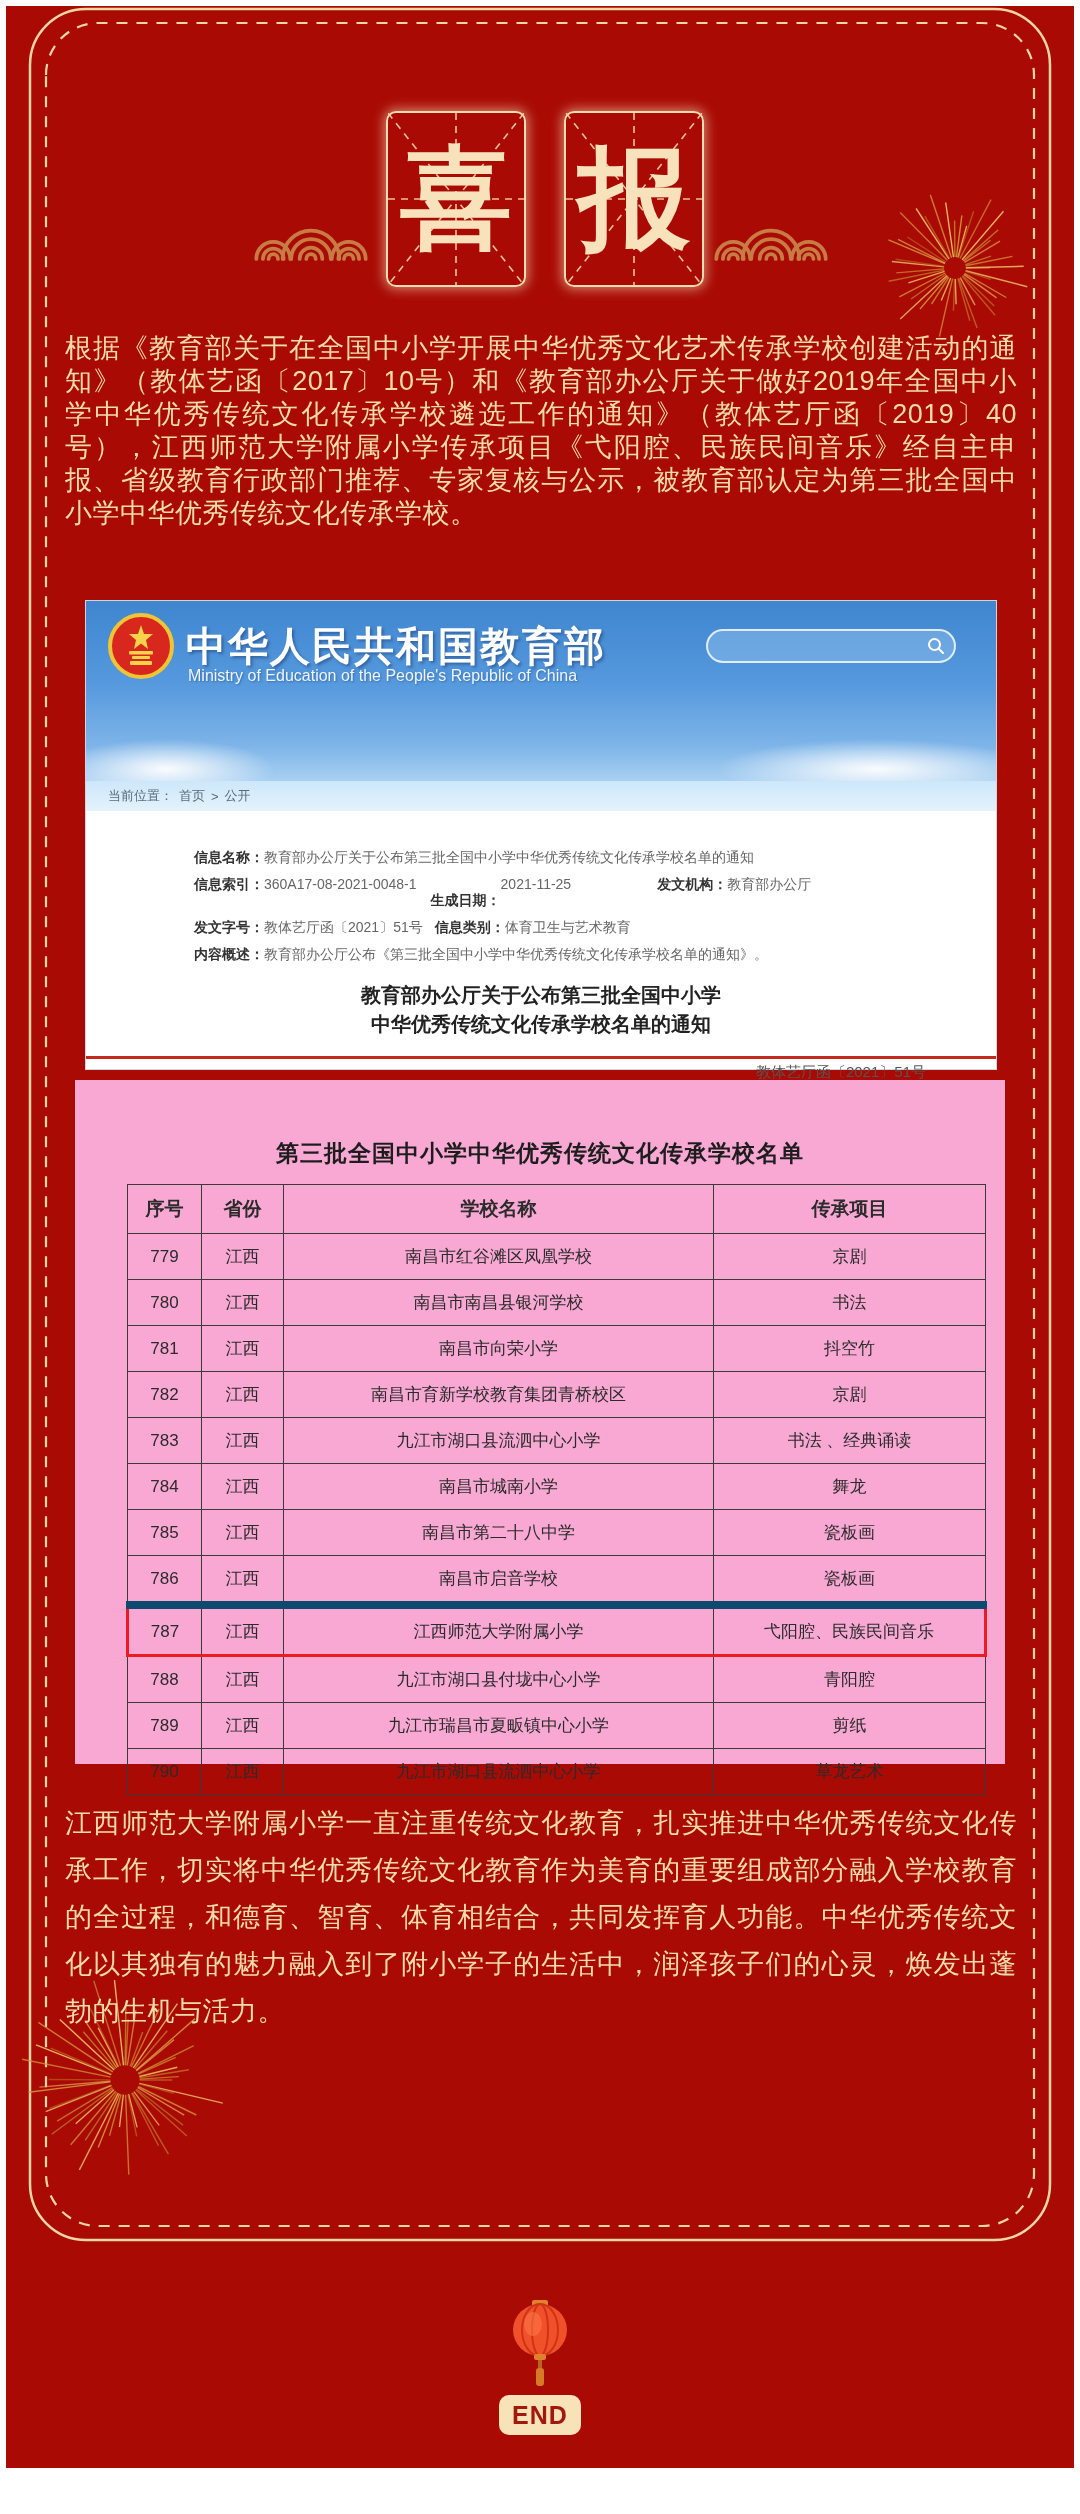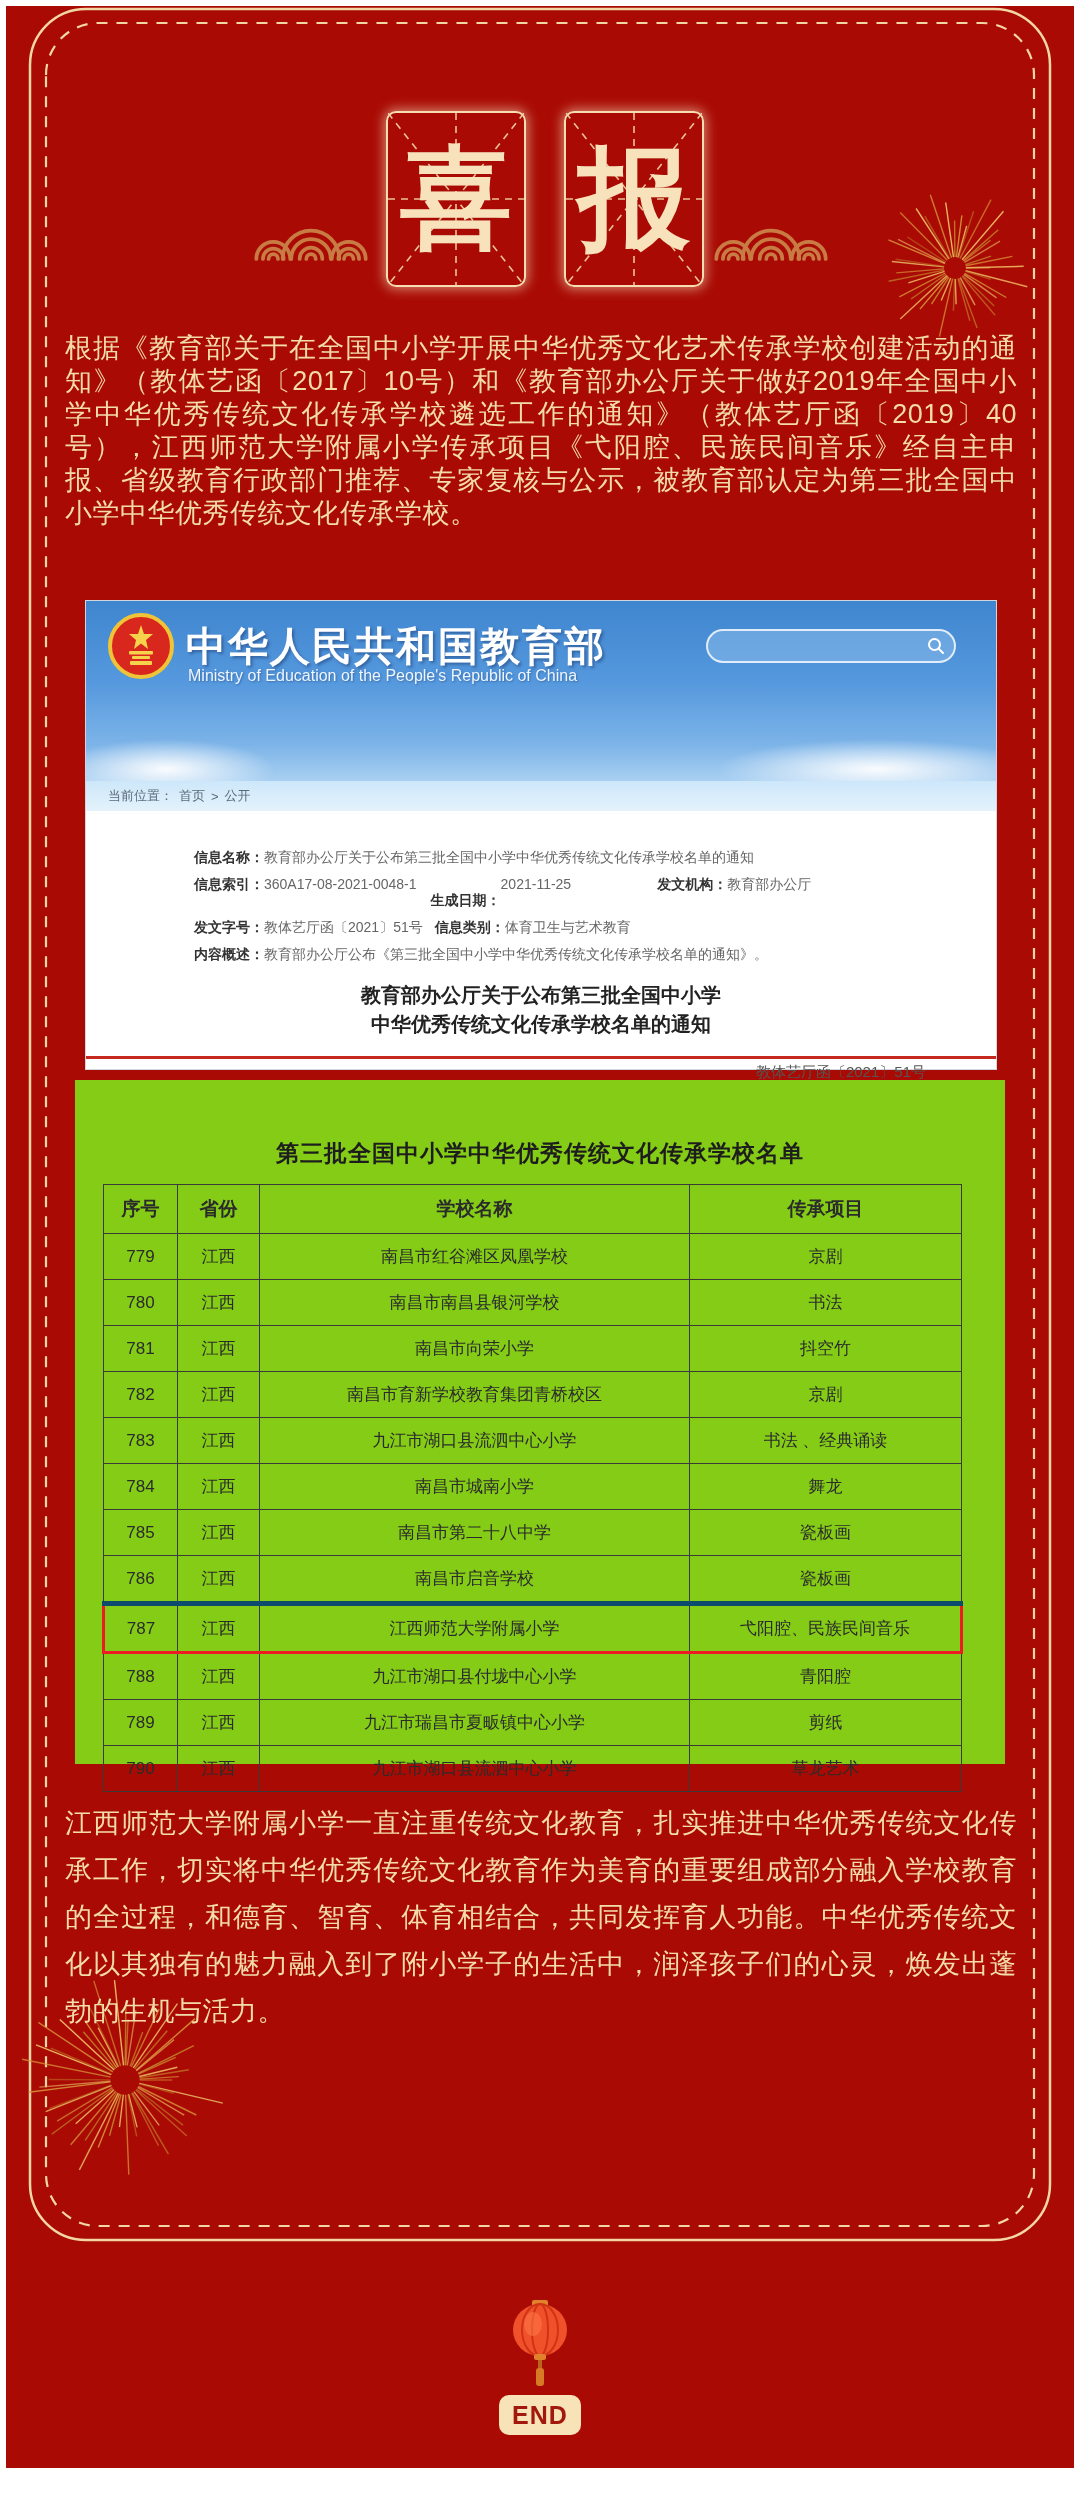--- a/index.html
+++ b/index.html
@@ -42,29 +42,29 @@
   .info{position:absolute;left:108px;top:38px;font-size:14px;color:#666;width:740px;}
   .info .row{display:flex;margin-bottom:9px;white-space:nowrap;}
   .info b{color:#333;font-weight:bold;}
   .info .sp1{margin-left:14px;margin-top:16px;} .info .sp2{margin-left:86px;} .info .sp3{margin-left:12px;}
   .doc-title{position:absolute;left:0;top:170px;width:100%;text-align:center;font-size:20px;font-weight:bold;
        color:#222;line-height:29px;}
   .doc-ref{position:absolute;right:70px;top:252px;font-size:15px;color:#555;}
   .moe-redline{position:absolute;left:0;top:455px;width:100%;height:3px;background:#c5281c;}
 
   
-  .panel{position:absolute;left:69px;top:1074px;width:930px;height:684px;background:#84cc16;text-decoration:underline;}
+  .panel{position:absolute;left:69px;top:1074px;width:930px;height:684px;background:#f9a8d4;text-decoration:underline;}
   .panel-title{position:absolute;left:0;top:58px;width:100%;text-align:center;font-size:23px;font-weight:bold;color:#1d1d1d;letter-spacing:1px;}
-  .tblwrap{position:absolute;left:27px;top:104px;width:858px;}
+  .tblwrap{position:absolute;left:51px;top:104px;width:858px;}
   table.heritage{border-collapse:collapse;width:858px;table-layout:fixed;}
   table.heritage th,table.heritage td{border:1px solid #3a3a3a;text-align:center;color:#2b2b2b;
        overflow:hidden;white-space:nowrap;}
   table.heritage th{height:46px;font-size:19px;font-weight:bold;}
   table.heritage td{height:43px;font-size:17px;font-weight:normal;}
-  tr.hl td{border-top:5px solid #0c4a6e;border-bottom:3px solid #ed1c24;}
+  tr.hl td{border-top:8px solid #0c4a6e;border-bottom:3px solid #ed1c24;}
   tr.hl td:first-child{border-left:3px solid #ed1c24;}
   tr.hl td:last-child{border-right:3px solid #ed1c24;}
 
   
   .lantern{position:absolute;left:499px;top:2292px;}
   .end-badge{position:absolute;left:493px;top:2389px;width:82px;height:40px;background:#f8e2b8;border-radius:10px;
        display:flex;align-items:center;justify-content:center;font-size:25px;font-weight:bold;color:#a3180c;letter-spacing:1px;}
 </style>
 </head>
 <body>

